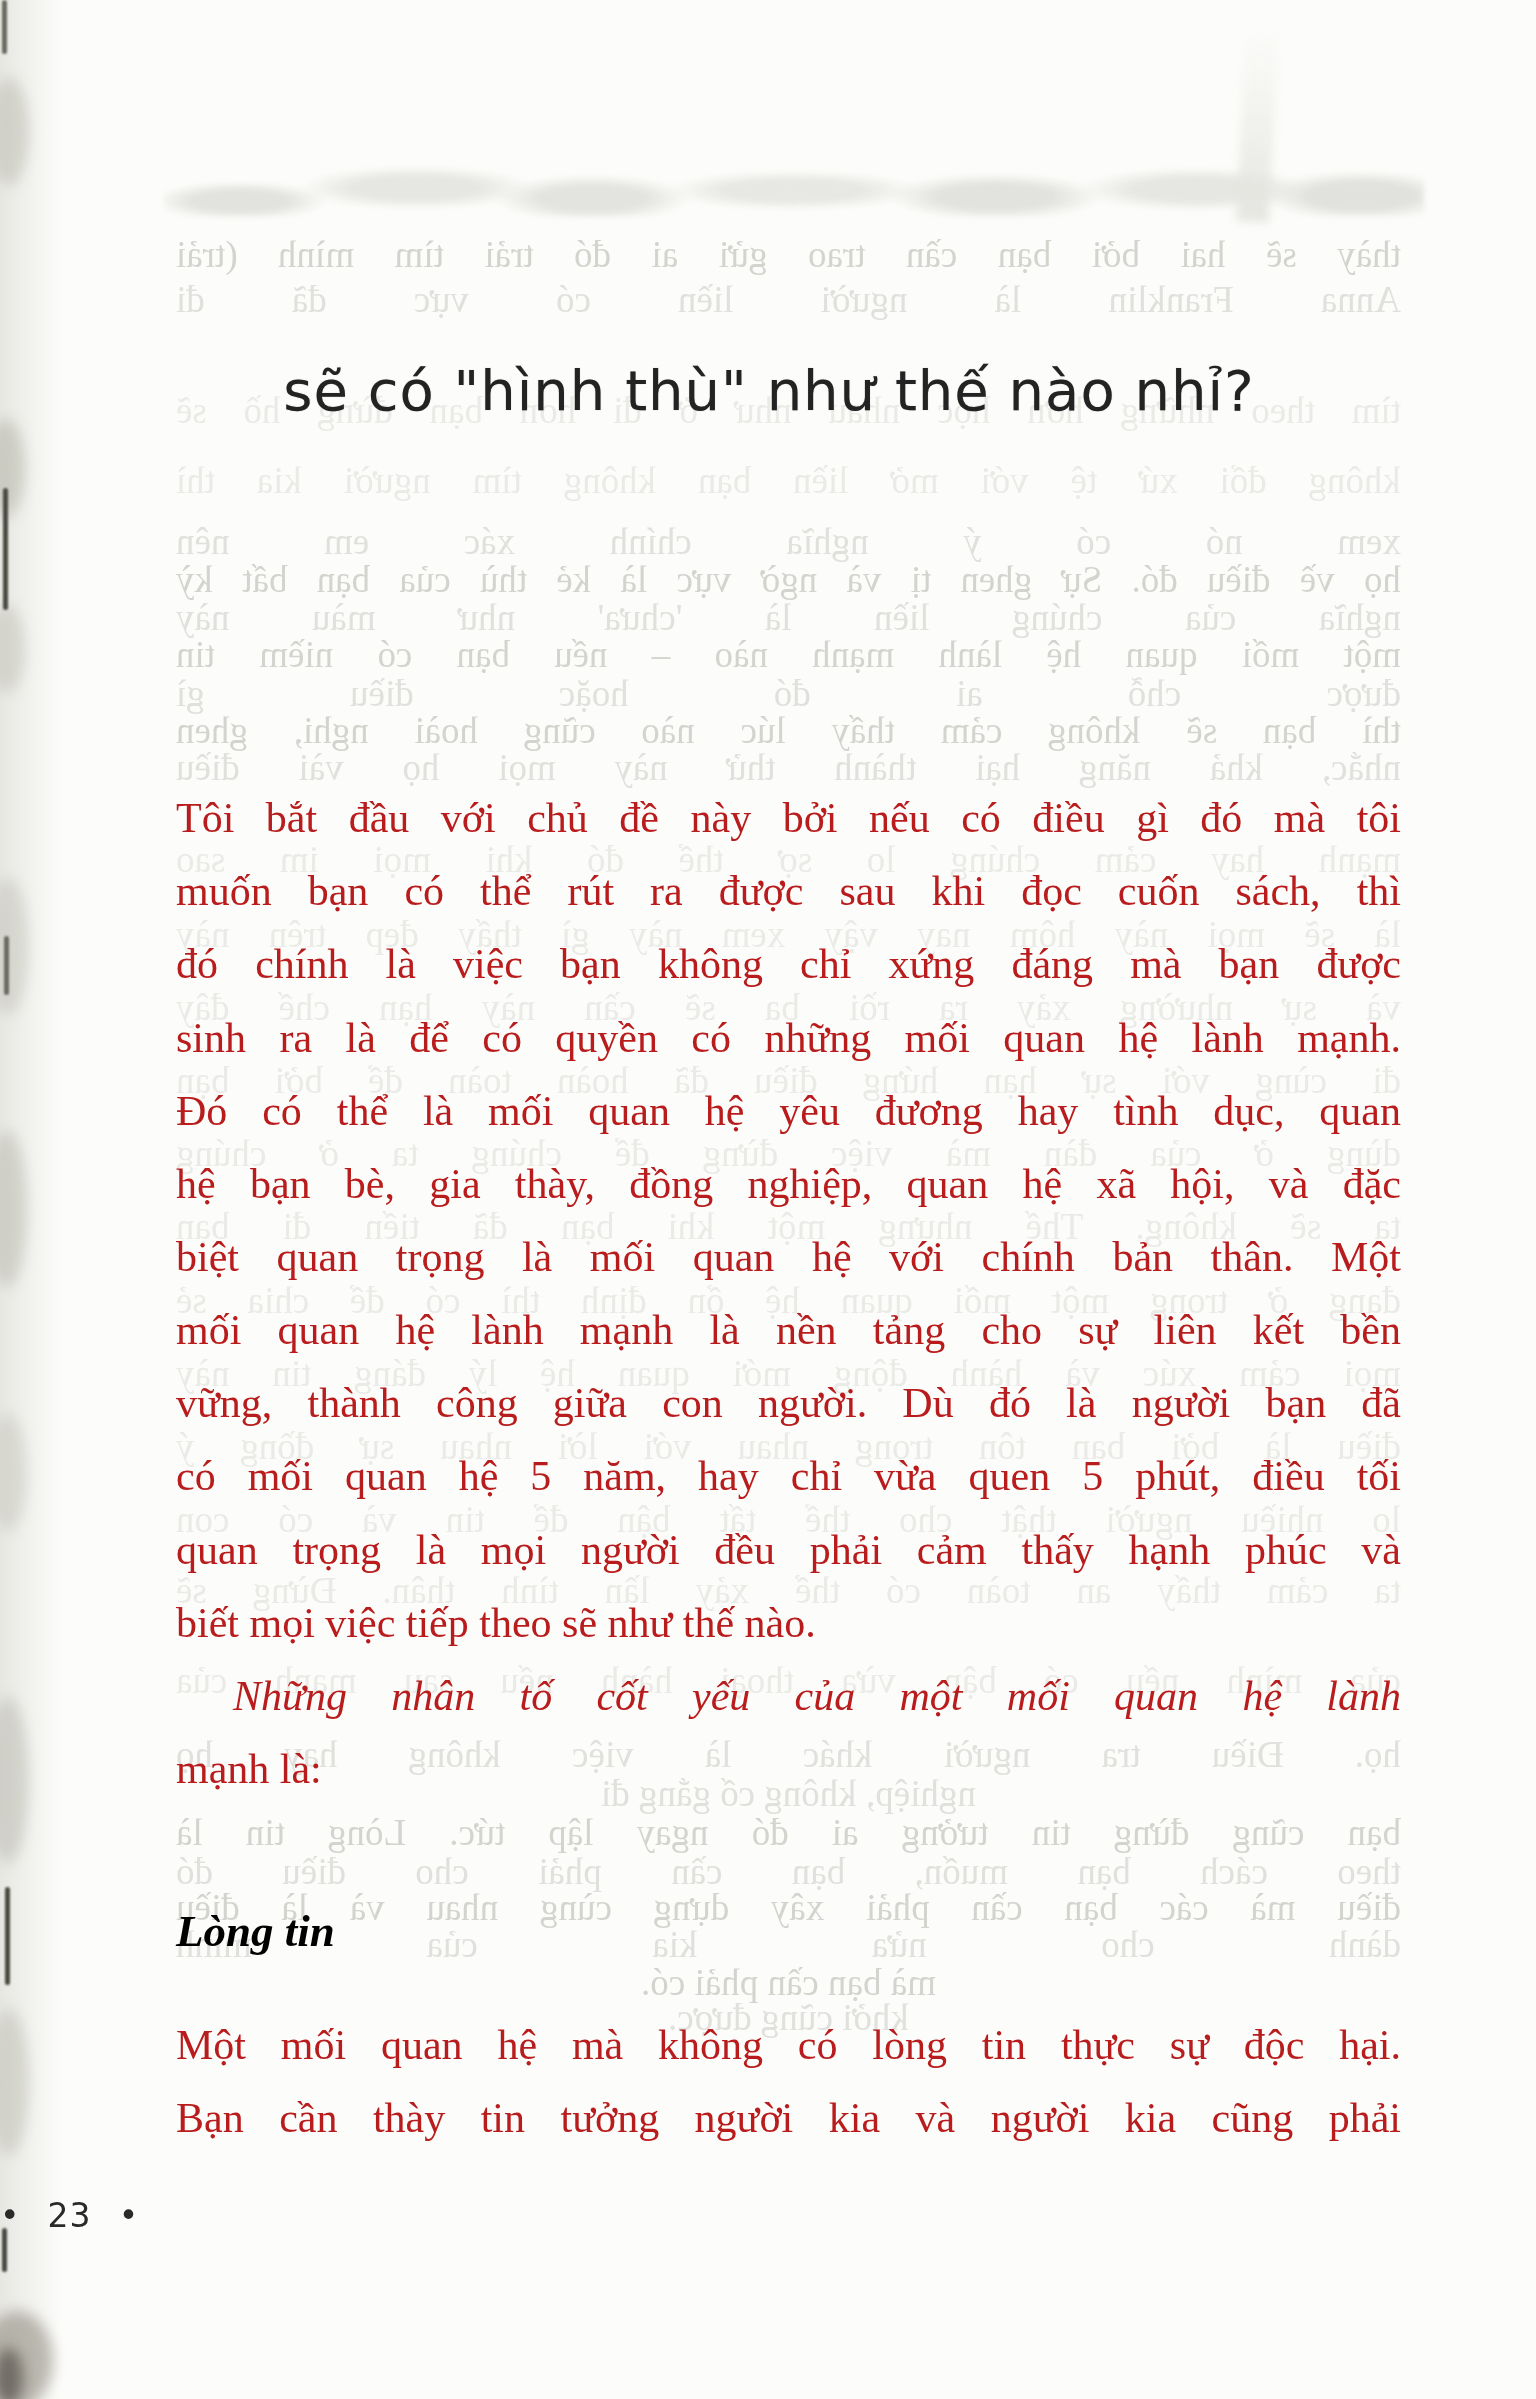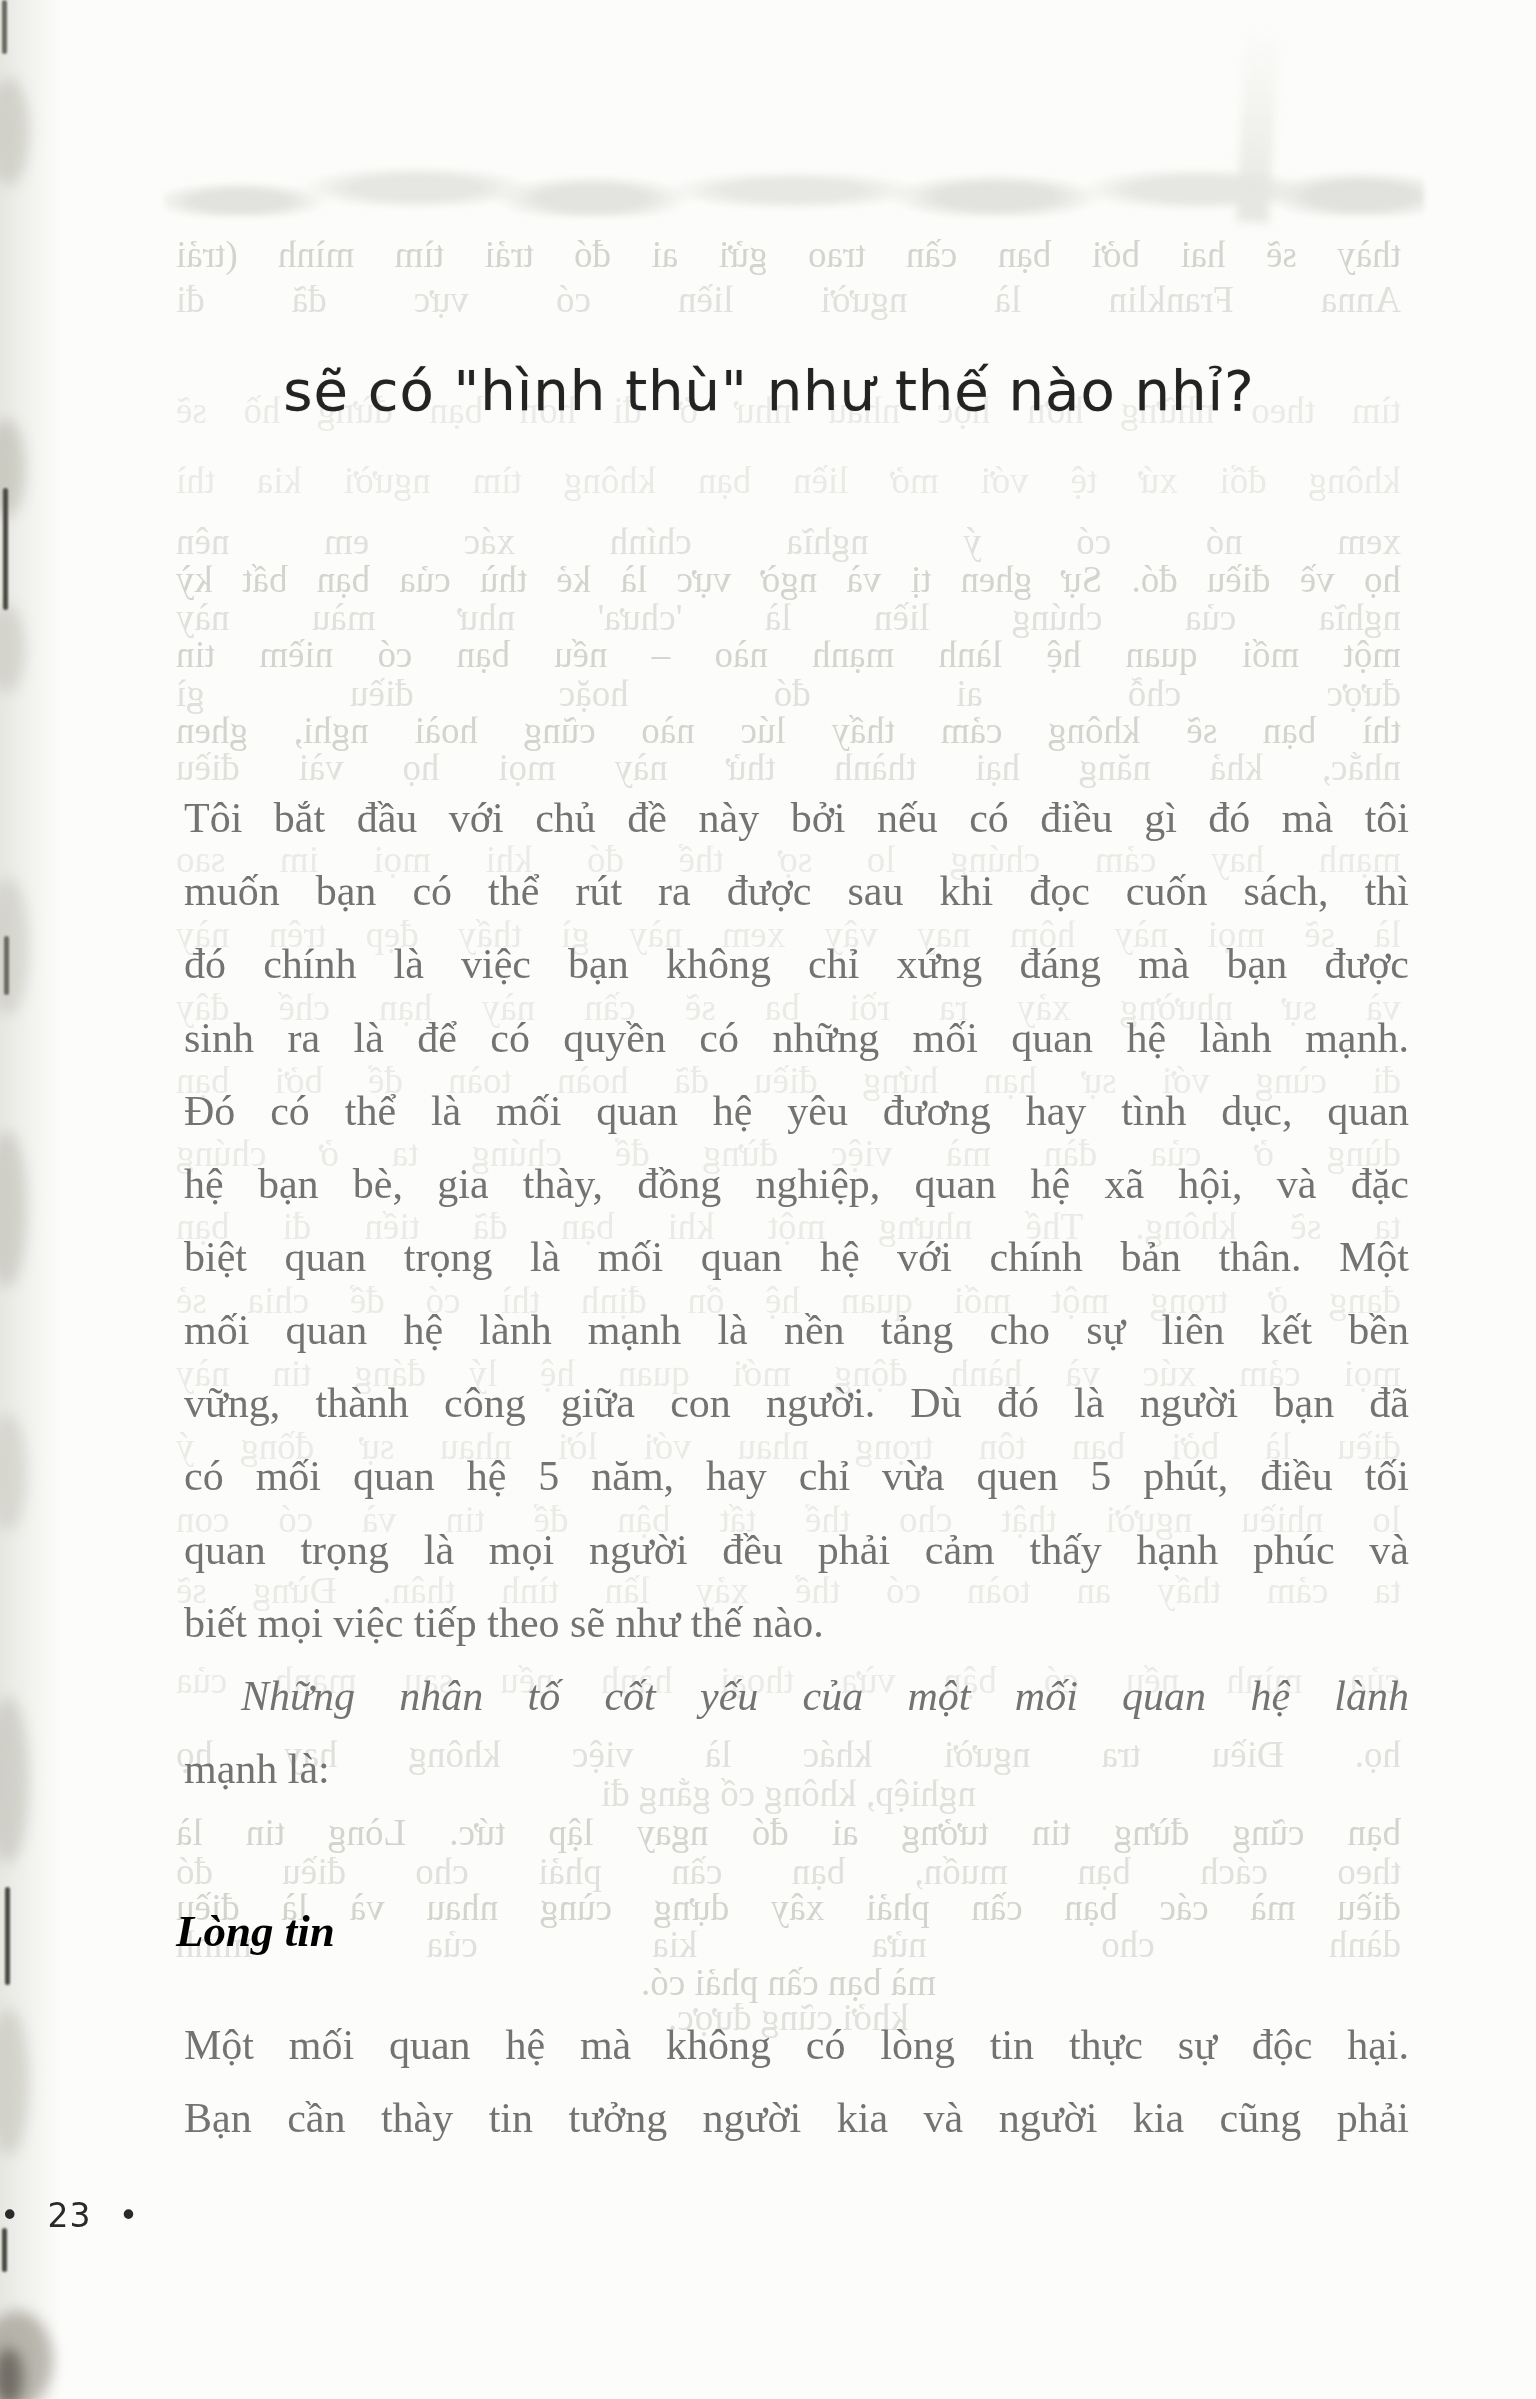--- a/index.html
+++ b/index.html
@@ -56,22 +56,22 @@
     position:absolute;left:98px;top:332px;width:1342px;margin:0;
     text-align:center;
     font-family:"DejaVu Sans", sans-serif;
     font-weight:400;font-size:56px;color:#232323;
     text-shadow:0 0 1px rgba(0,0,0,.35);
   }
   .title .tl{line-height:117px;letter-spacing:1px;}
 
   
   .body-line{
-    position:absolute;left:184px;width:1225px;height:73px;
-    font:42px/73px "Liberation Serif", serif;color:#737373;
+    position:absolute;left:176px;width:1225px;height:73px;
+    font:42px/73px "Liberation Serif", serif;color:#b91c1c;
   }
   .body-line.stretch{text-align:justify;text-align-last:justify;text-justify:inter-word;}
   .body-line.indent{padding-left:57px;width:1168px;}
 
   .heading{
     position:absolute;left:176px;top:1902px;
     font:italic 700 45px/59px "Liberation Serif", serif;
     color:#000000;
   }
 

